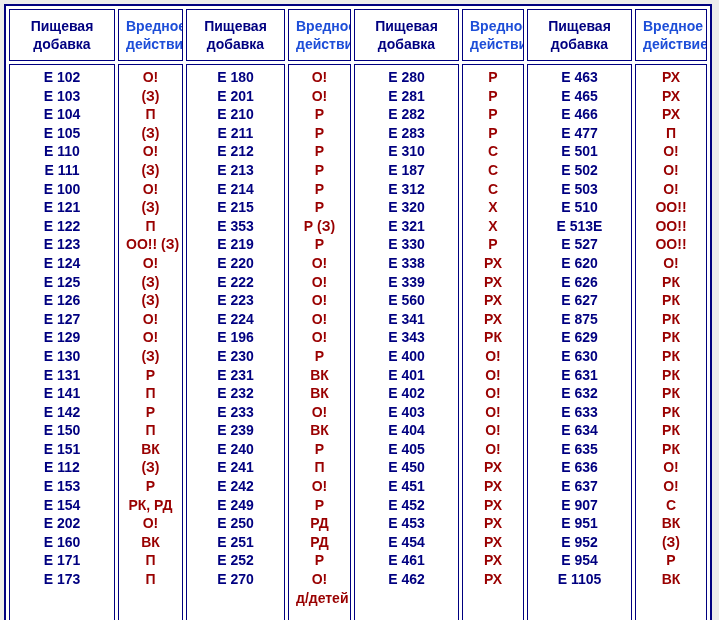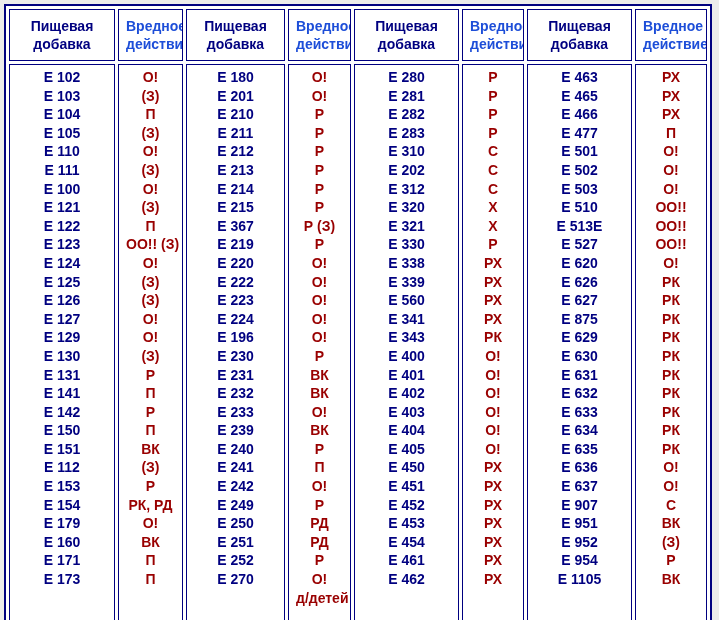--- a/index.html
+++ b/index.html
@@ -101,21 +101,21 @@
             <div class="line">Е 129</div>
             <div class="line">Е 130</div>
             <div class="line">Е 131</div>
             <div class="line">Е 141</div>
             <div class="line">Е 142</div>
             <div class="line">Е 150</div>
             <div class="line">Е 151</div>
             <div class="line">Е 112</div>
             <div class="line">Е 153</div>
             <div class="line">Е 154</div>
-            <div class="line">Е 179</div>
+            <div class="line">Е 202</div>
             <div class="line">Е 160</div>
             <div class="line">Е 171</div>
             <div class="line">Е 173</div>
           </td>
       <td class="eff-c">
             <div class="line">О!</div>
             <div class="line">(З)</div>
             <div class="line">П</div>
             <div class="line">(З)</div>
             <div class="line">О!</div>
@@ -145,21 +145,21 @@
           </td>
       <td class="add-c">
             <div class="line">Е 180</div>
             <div class="line">Е 201</div>
             <div class="line">Е 210</div>
             <div class="line">Е 211</div>
             <div class="line">Е 212</div>
             <div class="line">Е 213</div>
             <div class="line">Е 214</div>
             <div class="line">Е 215</div>
-            <div class="line">Е 367</div>
+            <div class="line">Е 353</div>
             <div class="line">Е 219</div>
             <div class="line">Е 220</div>
             <div class="line">Е 222</div>
             <div class="line">Е 223</div>
             <div class="line">Е 224</div>
             <div class="line">Е 196</div>
             <div class="line">Е 230</div>
             <div class="line">Е 231</div>
             <div class="line">Е 232</div>
             <div class="line">Е 233</div>
@@ -203,21 +203,21 @@
             <div class="line">Р</div>
             <div class="line">О!</div>
             <div class="line">д/детей</div>
           </td>
       <td class="add-c">
             <div class="line">Е 280</div>
             <div class="line">Е 281</div>
             <div class="line">Е 282</div>
             <div class="line">Е 283</div>
             <div class="line">Е 310</div>
-            <div class="line">Е 202</div>
+            <div class="line">Е 187</div>
             <div class="line">Е 312</div>
             <div class="line">Е 320</div>
             <div class="line">Е 321</div>
             <div class="line">Е 330</div>
             <div class="line">Е 338</div>
             <div class="line">Е 339</div>
             <div class="line">Е 560</div>
             <div class="line">Е 341</div>
             <div class="line">Е 343</div>
             <div class="line">Е 400</div>

